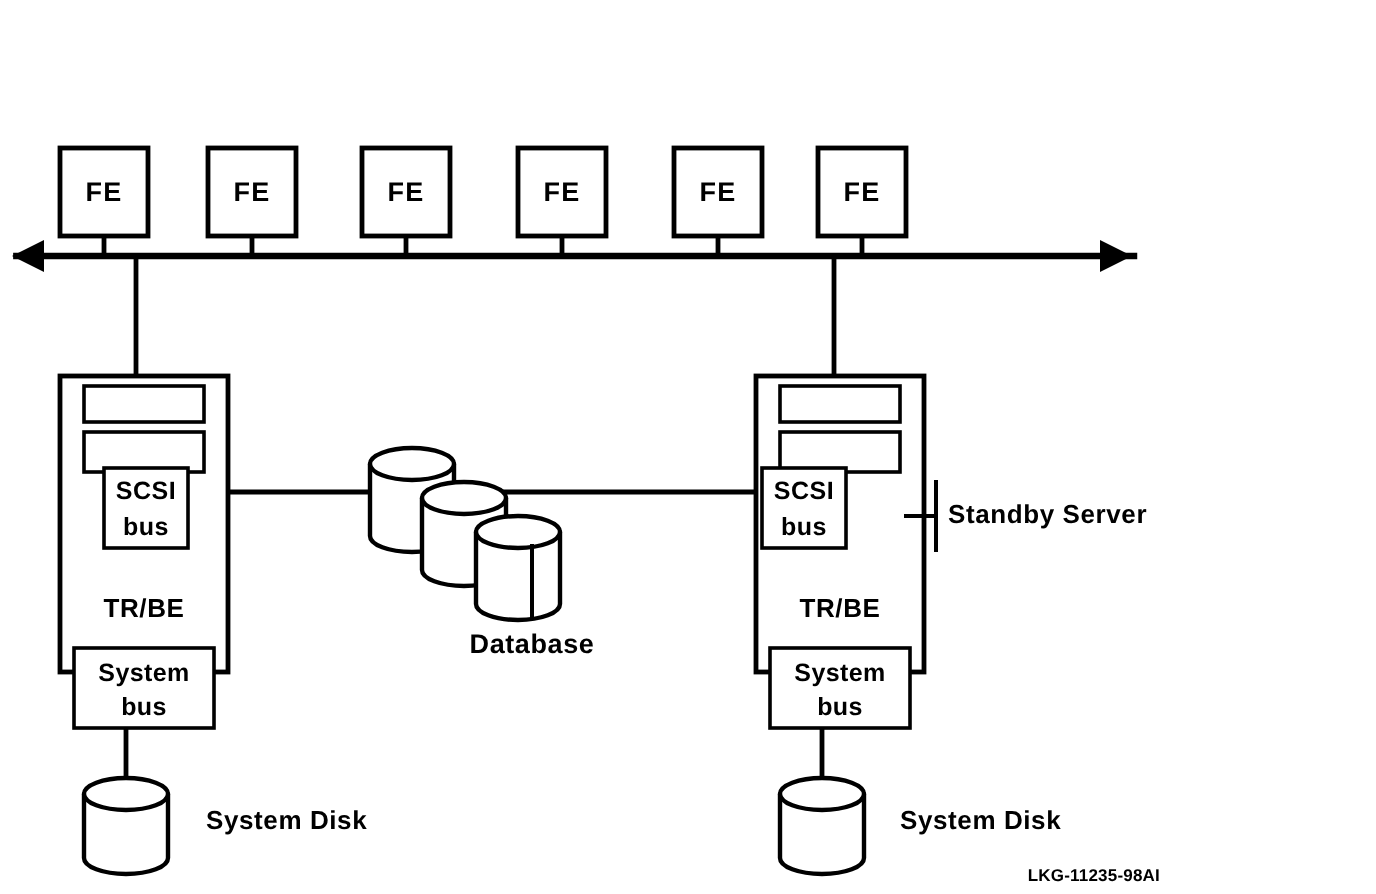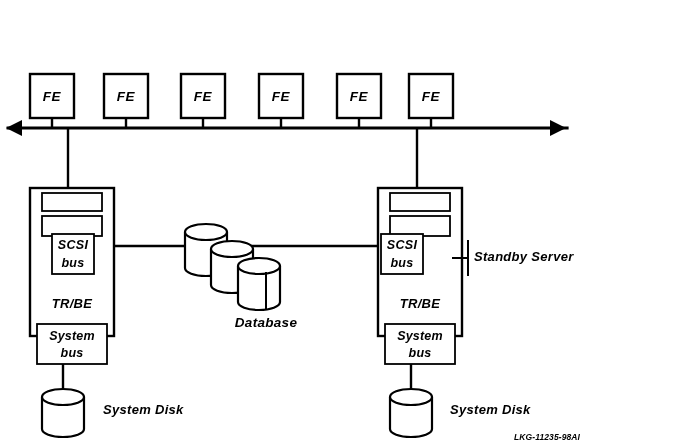--- a/index.html
+++ b/index.html
@@ -12,21 +12,20 @@
     font-family: "Liberation Sans", sans-serif;
     width: 688px;
     height: 447px;
     overflow: hidden;
   }
   #diagram-root {
     position: relative;
     width: 688px;
     height: 447px;
     background: #ffffff;
-    font-style: italic;
   }
   svg.canvas {
     position: absolute;
     top: 0;
     left: 0;
     width: 688px;
     height: 447px;
     display: block;
   }
   .stroke-shape {

